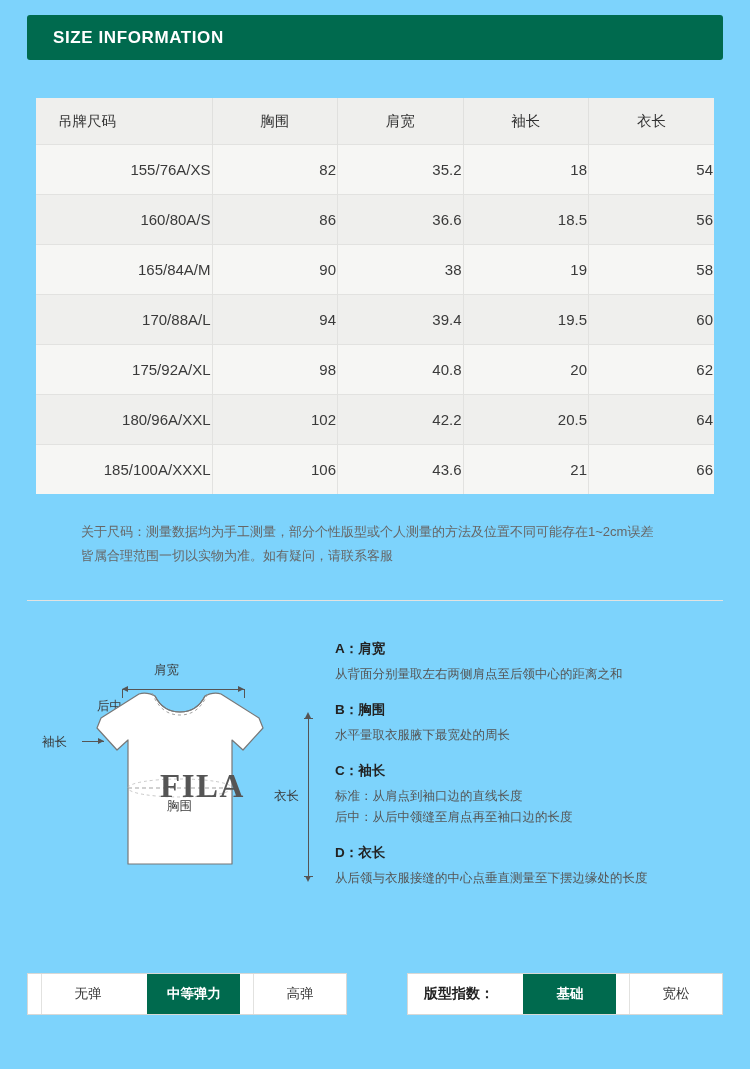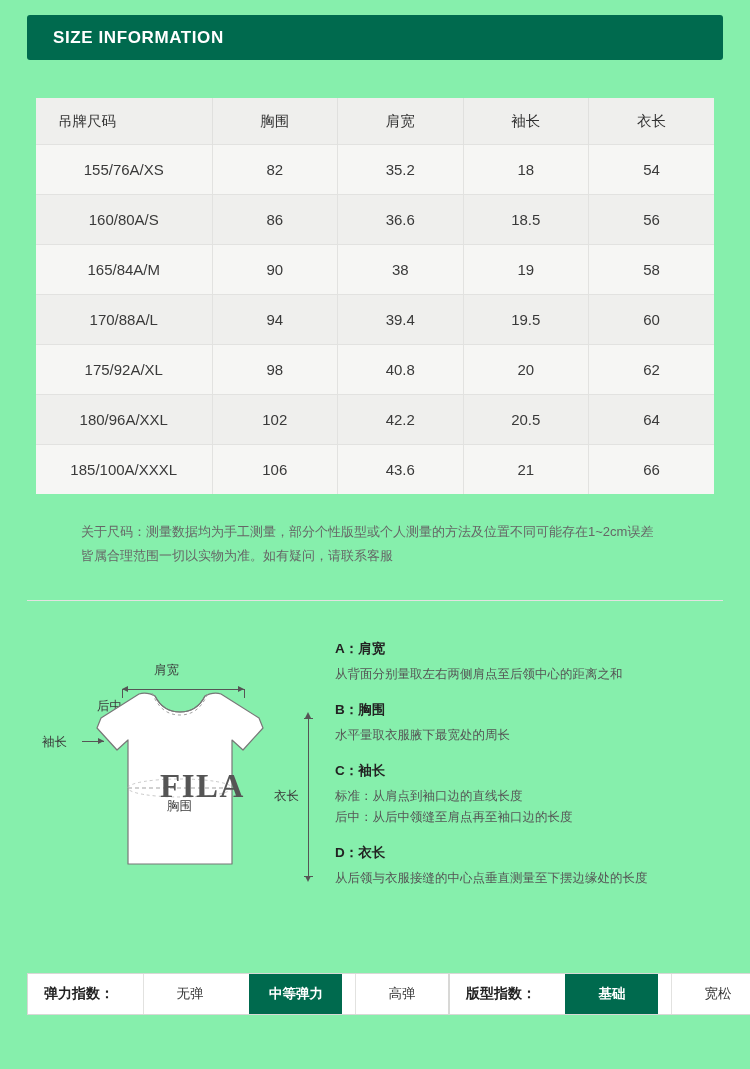--- a/index.html
+++ b/index.html
@@ -11,21 +11,21 @@
     width: 750px;
     height: 1069px;
     font-family: "Liberation Sans", sans-serif;
     color: #333;
     position: relative;
     overflow: hidden;
   }
   .page {
     width: 750px;
     height: 1069px;
-    background: #86efac;
+    background: #7dd3fc;
     position: relative;
   }
 
   
   .header-band {
     position: absolute;
     left: 27px;
     top: 15px;
     width: 696px;
     height: 45px;
@@ -75,20 +75,21 @@
   table.size-table thead th.colhead {
     border-left: 1px solid #e0e0de;
   }
   table.size-table thead th:first-child {
     text-align: left;
     padding-left: 22px;
     font-family: Liberation Serif, serif;
   }
   table.size-table tbody tr td {
     border-top: 1px solid #e2e2e0;
+    text-align: right;
   }
   table.size-table tbody tr td.cell-div {
     border-left: 1px solid #e2e2e0;
   }
   table.size-table tbody tr:nth-child(even) td {
     background: #efefed;
   }
   table.size-table tbody tr:nth-child(odd) td {
     background: #f6f6f4;
   }
@@ -383,21 +384,20 @@
       <div class="legend-desc">后中：从后中领缝至肩点再至袖口边的长度</div>
     </div>
     <div class="legend-item">
       <div class="legend-title">D：衣长</div>
       <div class="legend-desc">从后领与衣服接缝的中心点垂直测量至下摆边缘处的长度</div>
     </div>
   </div>
 
   <div class="index-row">
     <div class="index-box">
-      <div class="index-label">弹力指数：</div>
       <div class="index-opt">无弹</div>
       <div class="index-opt active">中等弹力</div>
       <div class="index-opt">高弹</div>
     </div>
     <div class="index-box">
       <div class="index-label">版型指数：</div>
       <div class="index-opt active">基础</div>
       <div class="index-opt">宽松</div>
     </div>
   </div>

